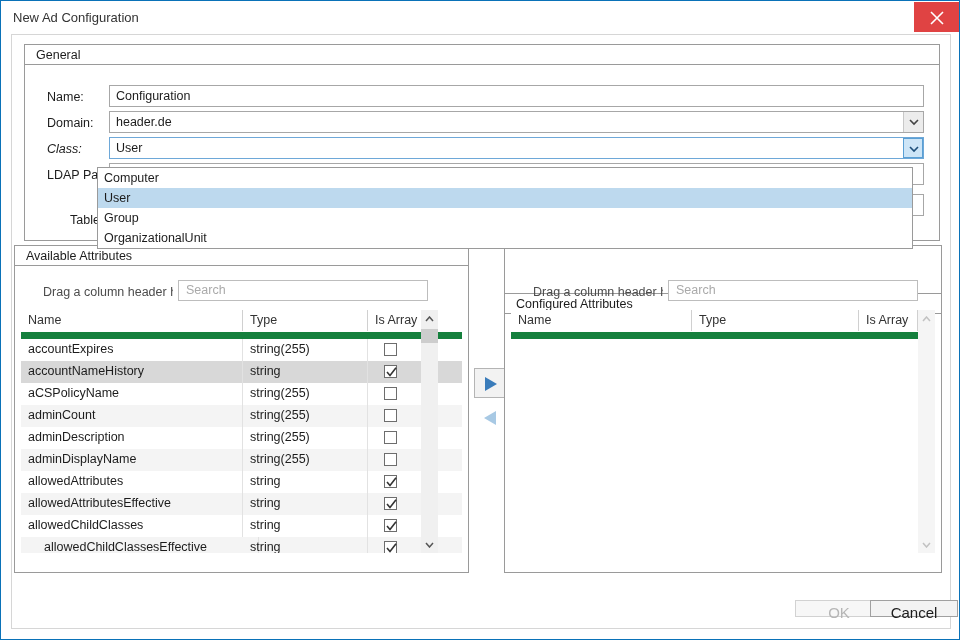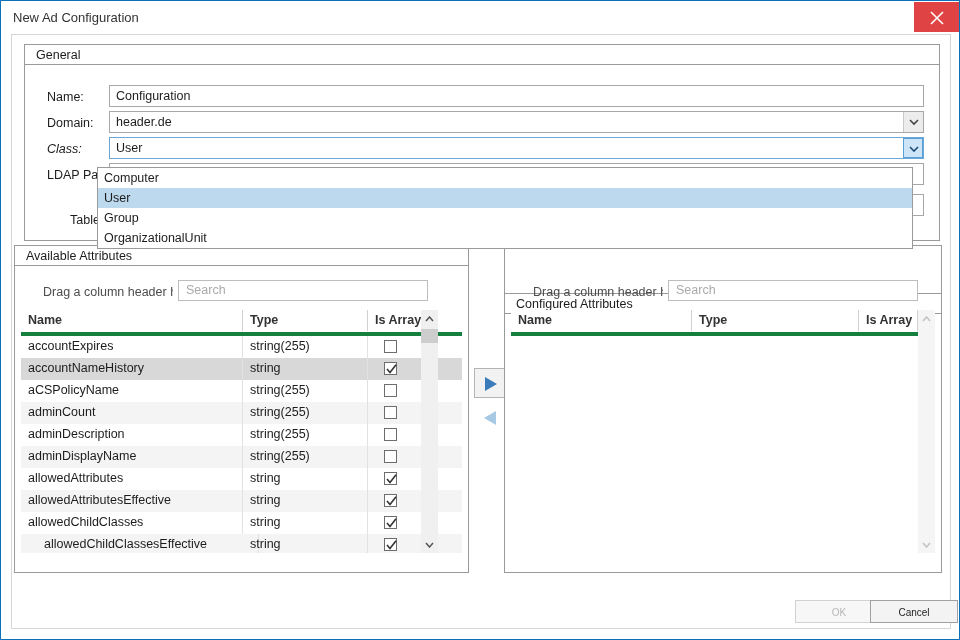--- a/index.html
+++ b/index.html
@@ -183,23 +183,22 @@
 
   .grid {
     position: absolute;
     box-sizing: border-box;
     background: #ffffff;
     overflow: hidden;
   }
   .grid-head {
     position: relative;
     height: 22px;
-    border-bottom: 4px solid #15803d;
-    background: #ffffff;
-    font-weight: bold;
+    border-bottom: 7px solid #15803d;
+    background: #ffffff;
   }
   .gh-cell {
     position: absolute;
     top: 0;
     height: 21px;
     line-height: 21px;
     font-size: 12.5px;
     color: #333333;
     padding-left: 7px;
     box-sizing: border-box;
@@ -273,25 +272,25 @@
     background: #ffffff;
     cursor: pointer;
   }
   .xfer.enabled { border: 1px solid #b4b4b4; background: #f2f2f2; }
   .xfer svg { position: absolute; left: 7px; top: 6px; }
 
   
   .dlg-button {
     position: absolute;
     width: 88px;
-    height: 23px;
+    height: 17px;
     box-sizing: border-box;
     border: 1px solid #a0a0a0;
     background: #f3f3f3;
-    font-size: 10px;
+    font-size: 15px;
     color: #1c1c1c;
     text-align: center;
     line-height: 23px;
     cursor: pointer;
   }
   .dlg-button.disabled {
     border: 1px solid #d2d2d2;
     background: #f7f7f7;
     color: #b6b6b6;
     cursor: default;

